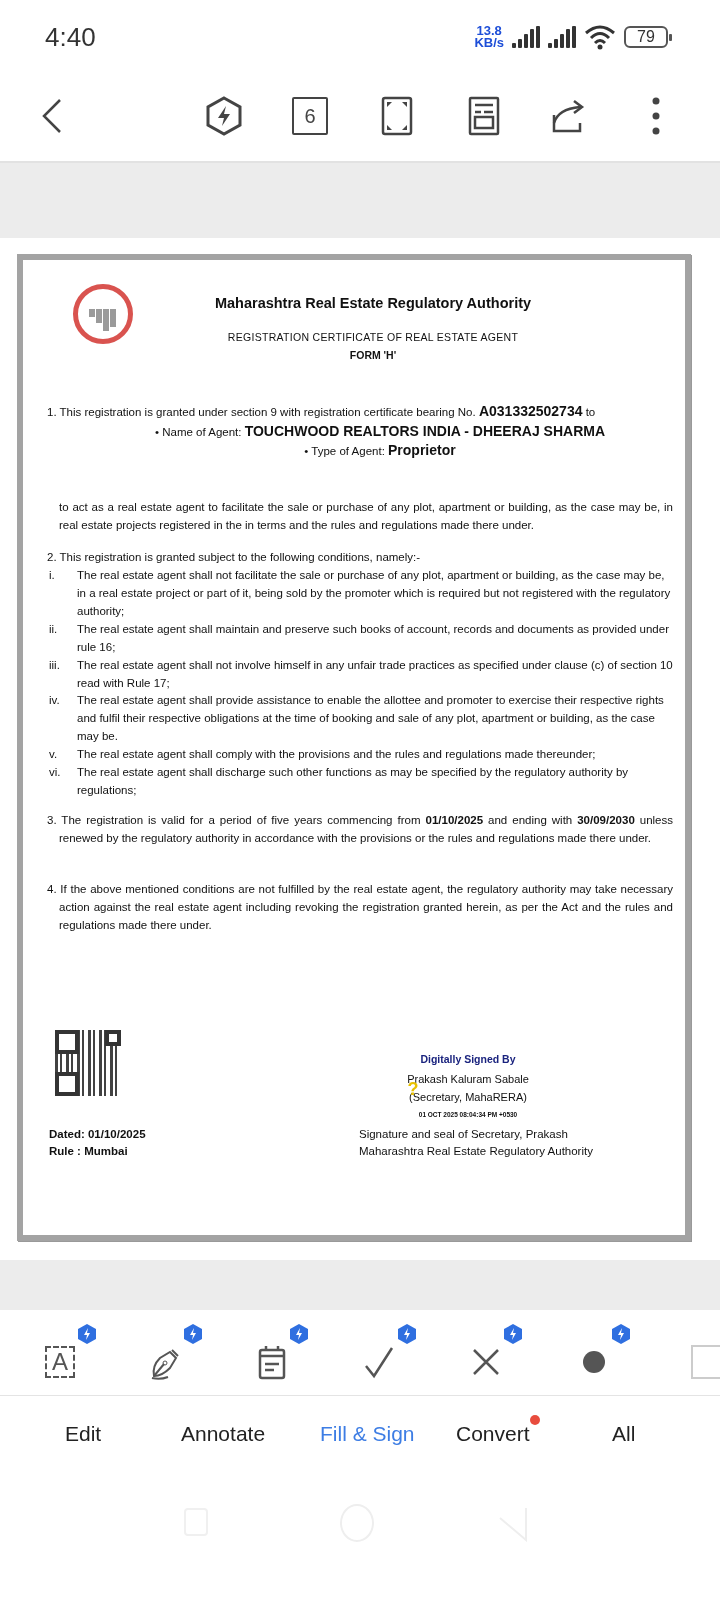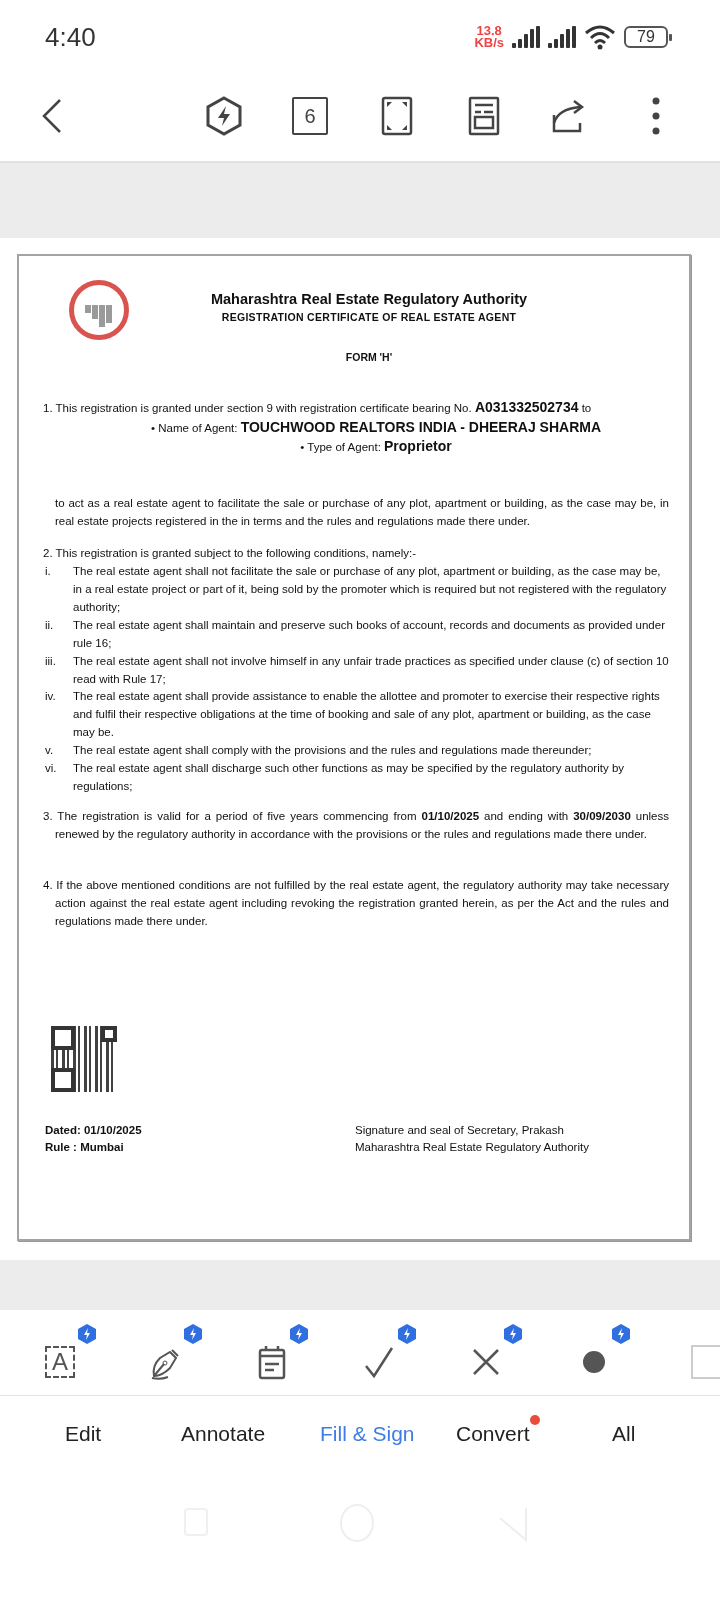--- a/index.html
+++ b/index.html
@@ -3,44 +3,44 @@
 <meta charset="utf-8">
 <style>
   * { box-sizing: border-box; margin: 0; padding: 0; }
   html, body { width: 720px; height: 1600px; background: #ffffff; overflow: hidden; }
   body { font-family: "Liberation Sans", sans-serif; color: #222; position: relative; }
 
   
   .status-bar { position: absolute; top: 0; left: 0; width: 720px; height: 80px; }
   .status-time { position: absolute; left: 45px; top: 22px; font-size: 26px; color: #333; font-family: "Liberation Sans", sans-serif; }
   .status-right { position: absolute; right: 52px; top: 24px; display: flex; align-items: center; gap: 8px; }
-  .net-speed { font-size: 13px; line-height: 12px; font-weight: bold; color: #ef4444; text-align: center; }
+  .net-speed { font-size: 13px; line-height: 12px; font-weight: bold; color: #1d4ed8; text-align: center; }
   .signal { display: flex; align-items: flex-end; gap: 2px; height: 22px; }
   .signal span { width: 4px; background: #333; border-radius: 1px; }
   .battery { width: 44px; height: 22px; border: 2px solid #555; border-radius: 6px; position: relative; display: flex; align-items: center; justify-content: center; font-size: 16px; color: #333; }
   .battery::after { content: ""; position: absolute; right: -6px; top: 6px; width: 3px; height: 7px; background: #555; border-radius: 1px; }
 
   
   .toolbar { position: absolute; top: 80px; left: 0; width: 720px; height: 82px; }
   .tb-icon { position: absolute; top: 14px; width: 44px; height: 44px; display: flex; align-items: center; justify-content: center; cursor: pointer; }
   .toolbar-divider { position: absolute; top: 161px; left: 0; width: 720px; height: 2px; background: #e2e2e2; }
 
   
   .gray-top { position: absolute; top: 163px; left: 0; width: 720px; height: 75px; background: #ececec; }
   .gray-bottom { position: absolute; top: 1260px; left: 0; width: 720px; height: 50px; background: #ececec; }
-  .doc-page { position: absolute; top: 254px; left: 17px; width: 674px; height: 987px; border: 2px solid #a3a3a3; background: #fff; box-shadow: 1px 1px 0 #999; }
+  .doc-page { position: absolute; top: 254px; left: 17px; width: 674px; height: 987px; border: 6px solid #a3a3a3; background: #fff; box-shadow: 1px 1px 0 #999; }
 
   .doc { position: absolute; left: 0; top: 0; width: 100%; height: 100%; color: #111; font-size: 11.5px; line-height: 18px; }
   .logo { position: absolute; left: 50px; top: 24px; width: 60px; height: 60px; border-radius: 50%; border: 5px solid #d9534f; background: #fff; display: flex; align-items: center; justify-content: center; }
   .logo-inner { width: 28px; height: 34px; display: grid; grid-template-columns: repeat(4, 6px); gap: 1px; align-content: end; }
   .logo-inner span { background: #9a9a9a; height: 8px; }
   .header-block { position: absolute; left: 150px; top: 34px; width: 400px; text-align: center; }
   .h-title { font-size: 14.5px; font-weight: bold; color: #111; }
-  .h-sub { font-size: 10.5px; font-weight: bold; letter-spacing: 0.3px; margin-top: 0; }
-  .h-form { font-size: 10.5px; font-weight: bold; margin-top: 22px; }
+  .h-sub { font-size: 10.5px; font-weight: normal; letter-spacing: 0.3px; margin-top: 16px; }
+  .h-form { font-size: 10.5px; font-weight: bold; margin-top: 0; }
   .h-rule { font-size: 11px; margin-top: 2px; }
 
   .sec { position: absolute; left: 24px; width: 626px; }
   .sec p { text-align: justify; }
   .bullet { position: absolute; left: 72px; width: 570px; text-align: center; }
   .bold { font-weight: bold; }
   .small-bold { font-weight: bold; font-size: 14px; }
   .cond { position: absolute; left: 40px; width: 610px; }
   .cond .num { display: inline-block; width: 14px; }
 
@@ -220,20 +220,27 @@
     </div>
 
     <div class="sec" style="top:620px">
       <p style="padding-left:12px;text-indent:-12px">4. If the above mentioned conditions are not fulfilled by the real estate agent, the regulatory authority may take necessary action against the real estate agent including revoking the registration granted herein, as per the Act and the rules and regulations made there under.</p>
     </div>
 
     <div class="qr">
         <div class="qr-corner"></div>
       </div>
 
+    <div class="sig-block">
+      <div class="sig-title">Digitally Signed By</div>
+      <div class="sig-name">Prakash Kaluram Sabale</div>
+      <div class="sig-name">(Secretary, MahaRERA)</div>
+      <div class="sig-time">01 OCT 2025 08:04:34 PM +0530</div>
+      <div class="sig-q">?</div>
+    </div>
 
     <div class="dated">
       <div>Dated: 01/10/2025</div>
       <div>Rule : Mumbai</div>
     </div>
     <div class="sig-seal">
       <div>Signature and seal of Secretary, Prakash</div>
       <div>Maharashtra Real Estate Regulatory Authority</div>
     </div>
   </div>

